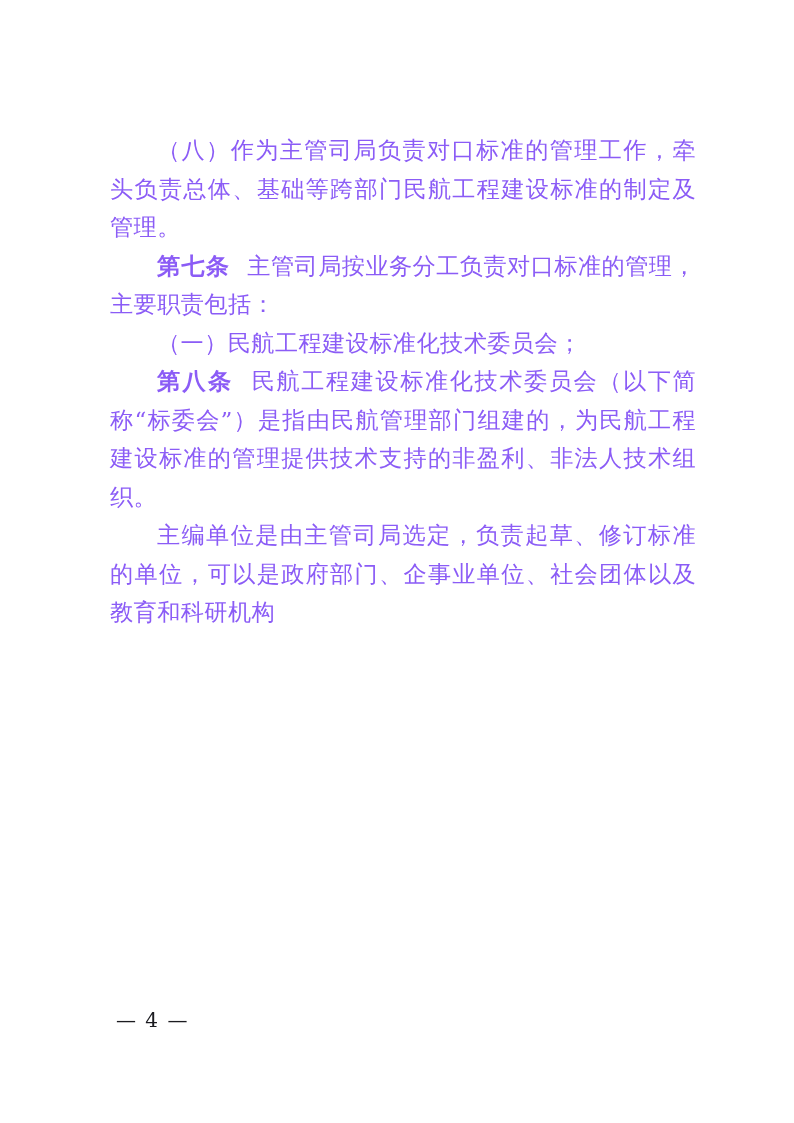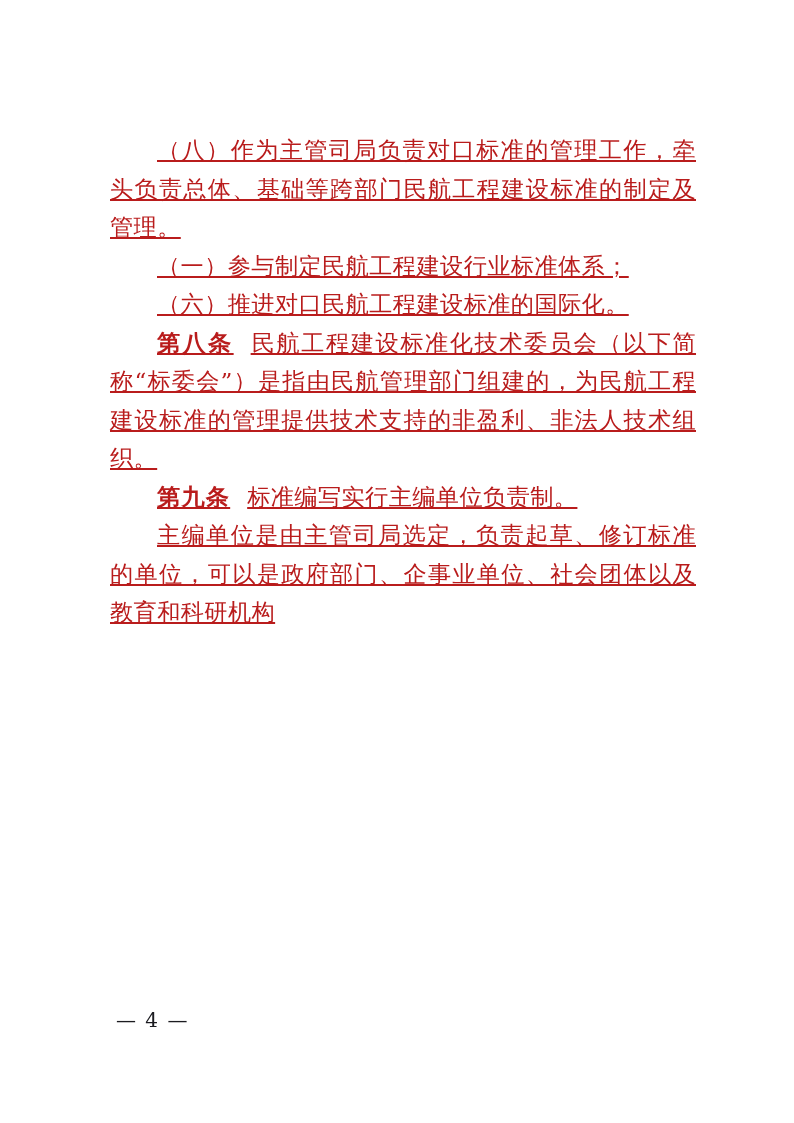--- a/index.html
+++ b/index.html
@@ -31,22 +31,21 @@
 
   .para {
     margin: 0;
     font-size: 23.2px;
     line-height: 38.5px;
     text-align: justify;
     text-justify: inter-ideograph;
     letter-spacing: 0.4px;
     text-indent: 47px;
     word-break: break-all;
-    color: #b91c1c;
-    text-decoration: underline;
+    color: #8b5cf6;
   }
 
   
   .art-label {
     font-weight: 700;
     letter-spacing: 1.2px;
   }
 
   
   .art-gap {
@@ -72,41 +71,38 @@
 <body>
 
 <div class="page">
 
   <div class="content">
 
     <p class="para">
       <span>（八）作为主管司局负责对口标准的管理工作，牵头负责总体、基础等跨部门民航工程建设标准的制定及管理。</span>
     </p>
 
+    <p class="para">
+      <span class="art-label">第七条</span><span class="art-gap"></span><span>主管司局按业务分工负责对口标准的管理，主要职责包括：</span>
+    </p>
 
     <p class="para">
-      <span>（一）参与制定民航工程建设行业标准体系；</span>
+      <span>（一）民航工程建设标准化技术委员会；</span>
     </p>
 
 
 
 
 
-    <p class="para">
-      <span>（六）推进对口民航工程建设标准的国际化。</span>
-    </p>
 
     <p class="para">
       <span class="art-label">第八条</span><span class="art-gap"></span><span>民航工程建设标准化技术委员会（以下简称“标委会”）是指由民航管理部门组建的，为民航工程建设标准的管理提供技术支持的非盈利、非法人技术组织。</span>
     </p>
 
 
-    <p class="para">
-      <span class="art-label">第九条</span><span class="art-gap"></span><span>标准编写实行主编单位负责制。</span>
-    </p>
 
     <p class="para">
       <span>主编单位是由主管司局选定，负责起草、修订标准的单位，可以是政府部门、企事业单位、社会团体以及教育和科研机构</span>
     </p>
 
   </div>
 
   <div class="page-number">— 4 —</div>
 
 </div>

